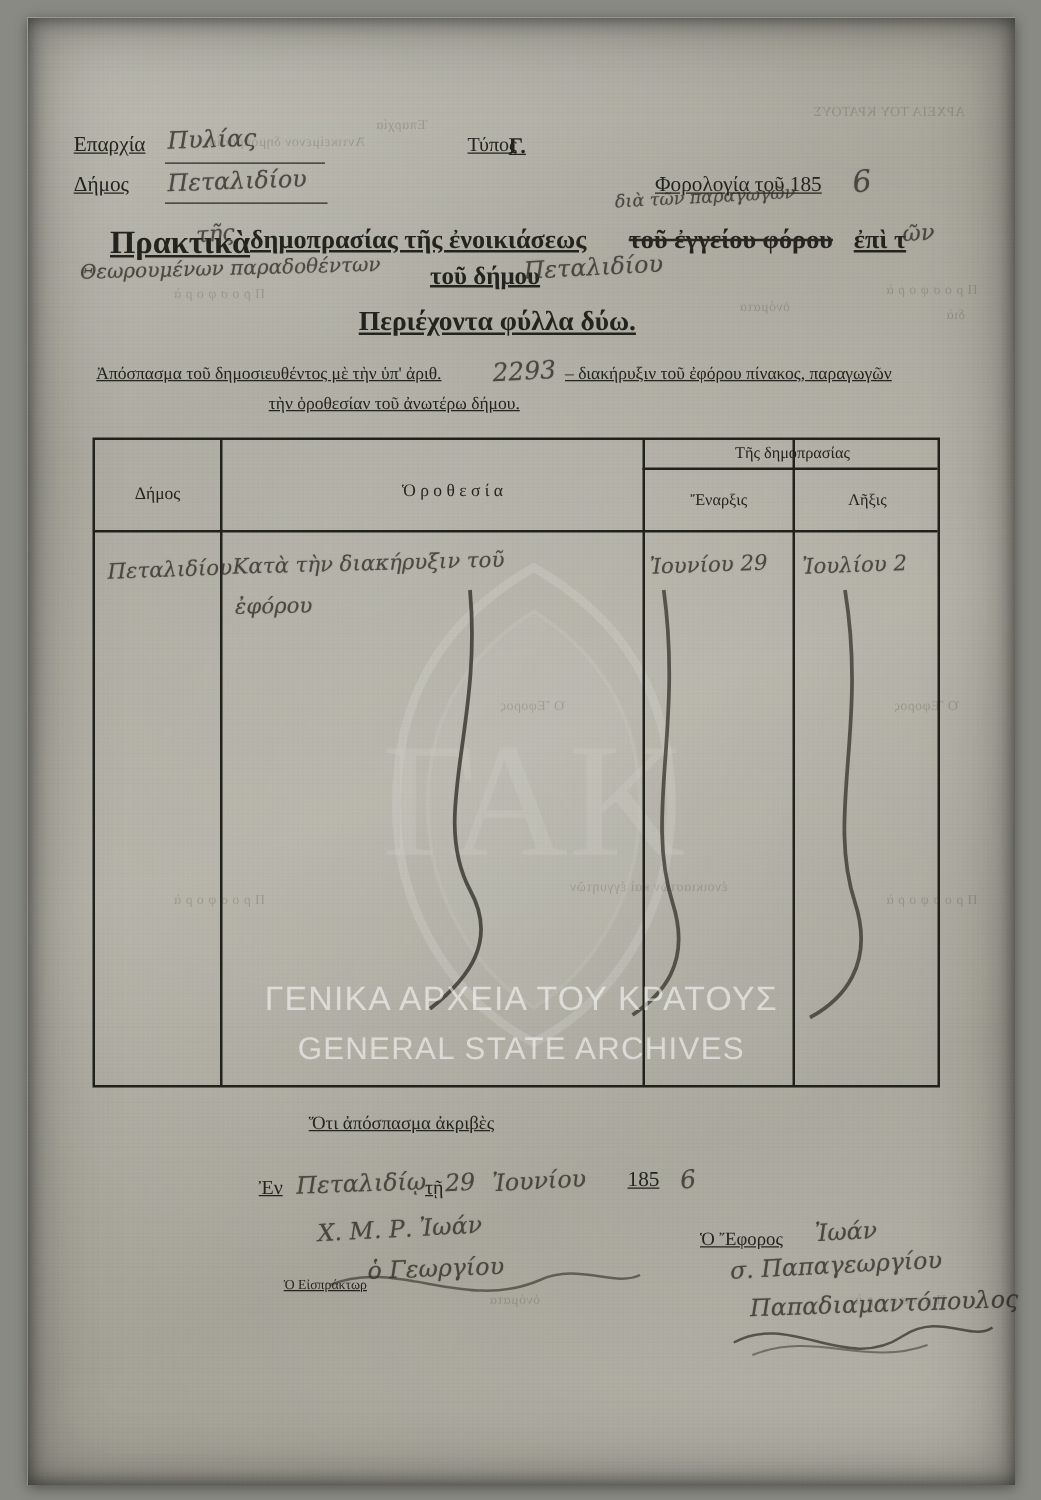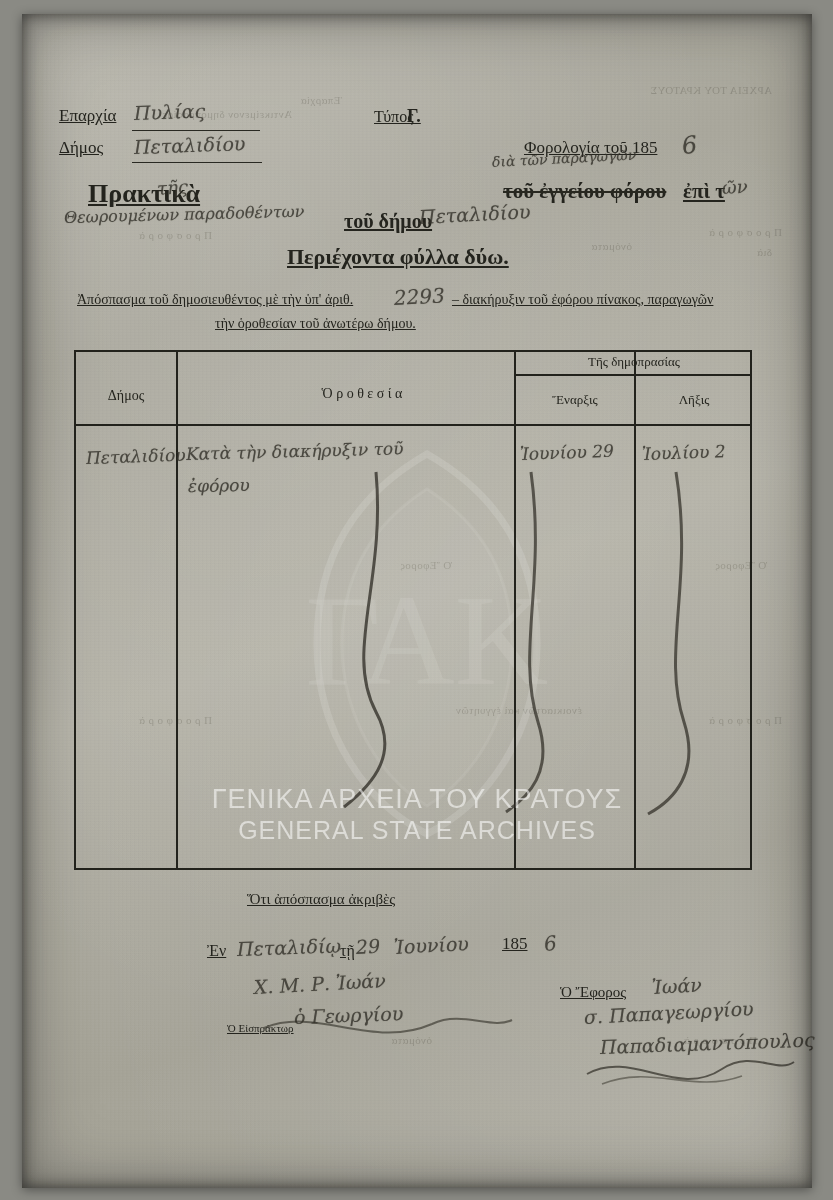--- a/index.html
+++ b/index.html
@@ -100,21 +100,21 @@
     position: absolute;
     left: 0; right: 0;
     top: 770px;
     text-align: center;
     color: rgba(255,255,255,0.55);
     font-family: "Liberation Sans", sans-serif;
     letter-spacing: 1px;
     pointer-events: none;
   }
   #watermark .wm1 { font-size: 27px; display:block; }
-  #watermark .wm2 { font-size: 25px; display:block; margin-top: 1px; }
+  #watermark .wm2 { font-size: 25px; display:block; margin-top: 10px; }
   
   #emblem {
     position: absolute;
     left: 255px;
     top: 420px;
     width: 300px;
     height: 420px;
     pointer-events: none;
     opacity: 0.30;
   }
@@ -166,20 +166,21 @@
 
     <div class="ink serif" style="left:352px; top:94px; font-size:16px;">Τύπος</div>
     <div class="ink serif b" style="left:385px; top:92px; font-size:18px;">Γ.</div>
 
     <div class="ink serif" style="left:502px; top:124px; font-size:17px;">Φορολογία τοῦ 185</div>
     <div class="hand" style="left:660px; top:118px; font-size:24px; transform:rotate(-6deg);">6</div>
     <div class="hand" style="left:470px; top:140px; font-size:14px; transform:rotate(-3deg);">διὰ τῶν παραγωγῶν</div>
 
     <div class="ink serif b" style="left:66px; top:165px; font-size:26px;">Πρακτικὰ</div>
     <div class="hand" style="left:135px; top:164px; font-size:18px; transform:rotate(-4deg);">τῆς</div>
+    <div class="ink serif b" style="left:178px; top:165px; font-size:21px;">δημοπρασίας τῆς ἐνοικιάσεως</div>
     <div class="ink serif b" style="left:481px; top:165px; font-size:21px; text-decoration: line-through; text-decoration-color:#2a2a22;">τοῦ ἐγγείου φόρου</div>
     <div class="ink serif b" style="left:661px; top:165px; font-size:21px;">ἐπὶ τ</div>
     <div class="hand" style="left:700px; top:163px; font-size:18px; transform:rotate(-3deg);">ῶν</div>
 
     <div class="hand" style="left:42px; top:194px; font-size:16px; transform:rotate(-1.5deg);">Θεωρουμένων παραδοθέντων</div>
     <div class="ink serif b" style="left:322px; top:196px; font-size:20px;">τοῦ δήμου</div>
     <div class="hand" style="left:397px; top:192px; font-size:19px; transform:rotate(-3deg);">Πεταλιδίου</div>
 
     <div class="ink serif b" style="left:265px; top:230px; font-size:22px;">Περιέχοντα φύλλα δύω.</div>
 

